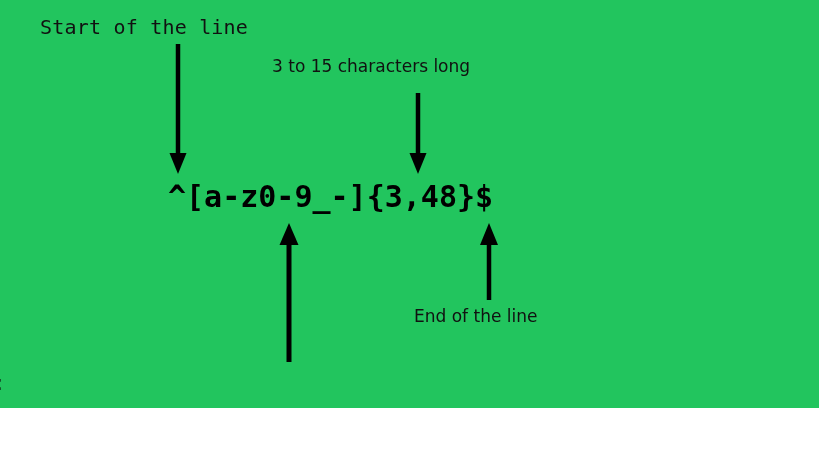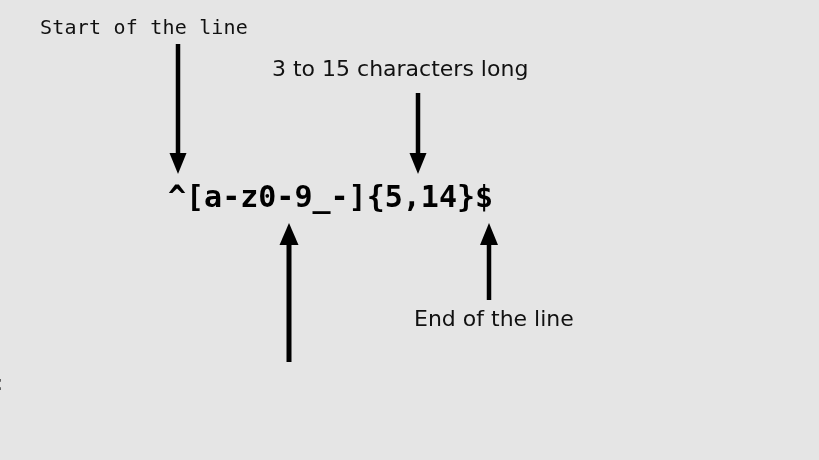--- a/index.html
+++ b/index.html
@@ -3,31 +3,31 @@
 <meta charset="utf-8">
 <style>
   html, body {
     margin: 0;
     padding: 0;
     background: #ffffff;
   }
   #canvas {
     position: relative;
     width: 819px;
-    height: 460px;
-    background: #e5e5e5;
+    height: 408px;
+    background: #22c55e;
     overflow: hidden;
     font-family: "DejaVu Sans", sans-serif;
     color: #000000;
   }
   .annot {
     position: absolute;
     white-space: nowrap;
     font-family: "DejaVu Sans", "Liberation Sans", sans-serif;
-    font-size: 22px;
+    font-size: 17px;
     line-height: 1;
     color: #111111;
   }
   .annot.mono {
     font-family: "DejaVu Sans Mono", "Liberation Mono", monospace;
     font-size: 20px;
     letter-spacing: 0.2px;
   }
   .regex {
     position: absolute;
@@ -71,21 +71,21 @@
     </svg>
   </div>
 
   <div class="arrow" style="left:0; top:0;">
     <svg width="819" height="460" viewBox="0 0 819 460">
       <line x1="418" y1="93" x2="418" y2="161" stroke="#000000" stroke-width="4.5"></line>
       <polygon points="418,174 409.5,153 426.5,153" fill="#000000"></polygon>
     </svg>
   </div>
 
-  <div class="regex" style="left:168px; top:182px;">^[a-z0-9_-]{5,14}$</div>
+  <div class="regex" style="left:168px; top:182px;">^[a-z0-9_-]{3,48}$</div>
 
   <div class="arrow" style="left:0; top:0;">
     <svg width="819" height="460" viewBox="0 0 819 460">
       <line x1="289" y1="362" x2="289" y2="236" stroke="#000000" stroke-width="5"></line>
       <polygon points="289,223 279.5,245 298.5,245" fill="#000000"></polygon>
     </svg>
   </div>
 
   <div class="arrow" style="left:0; top:0;">
     <svg width="819" height="460" viewBox="0 0 819 460">

